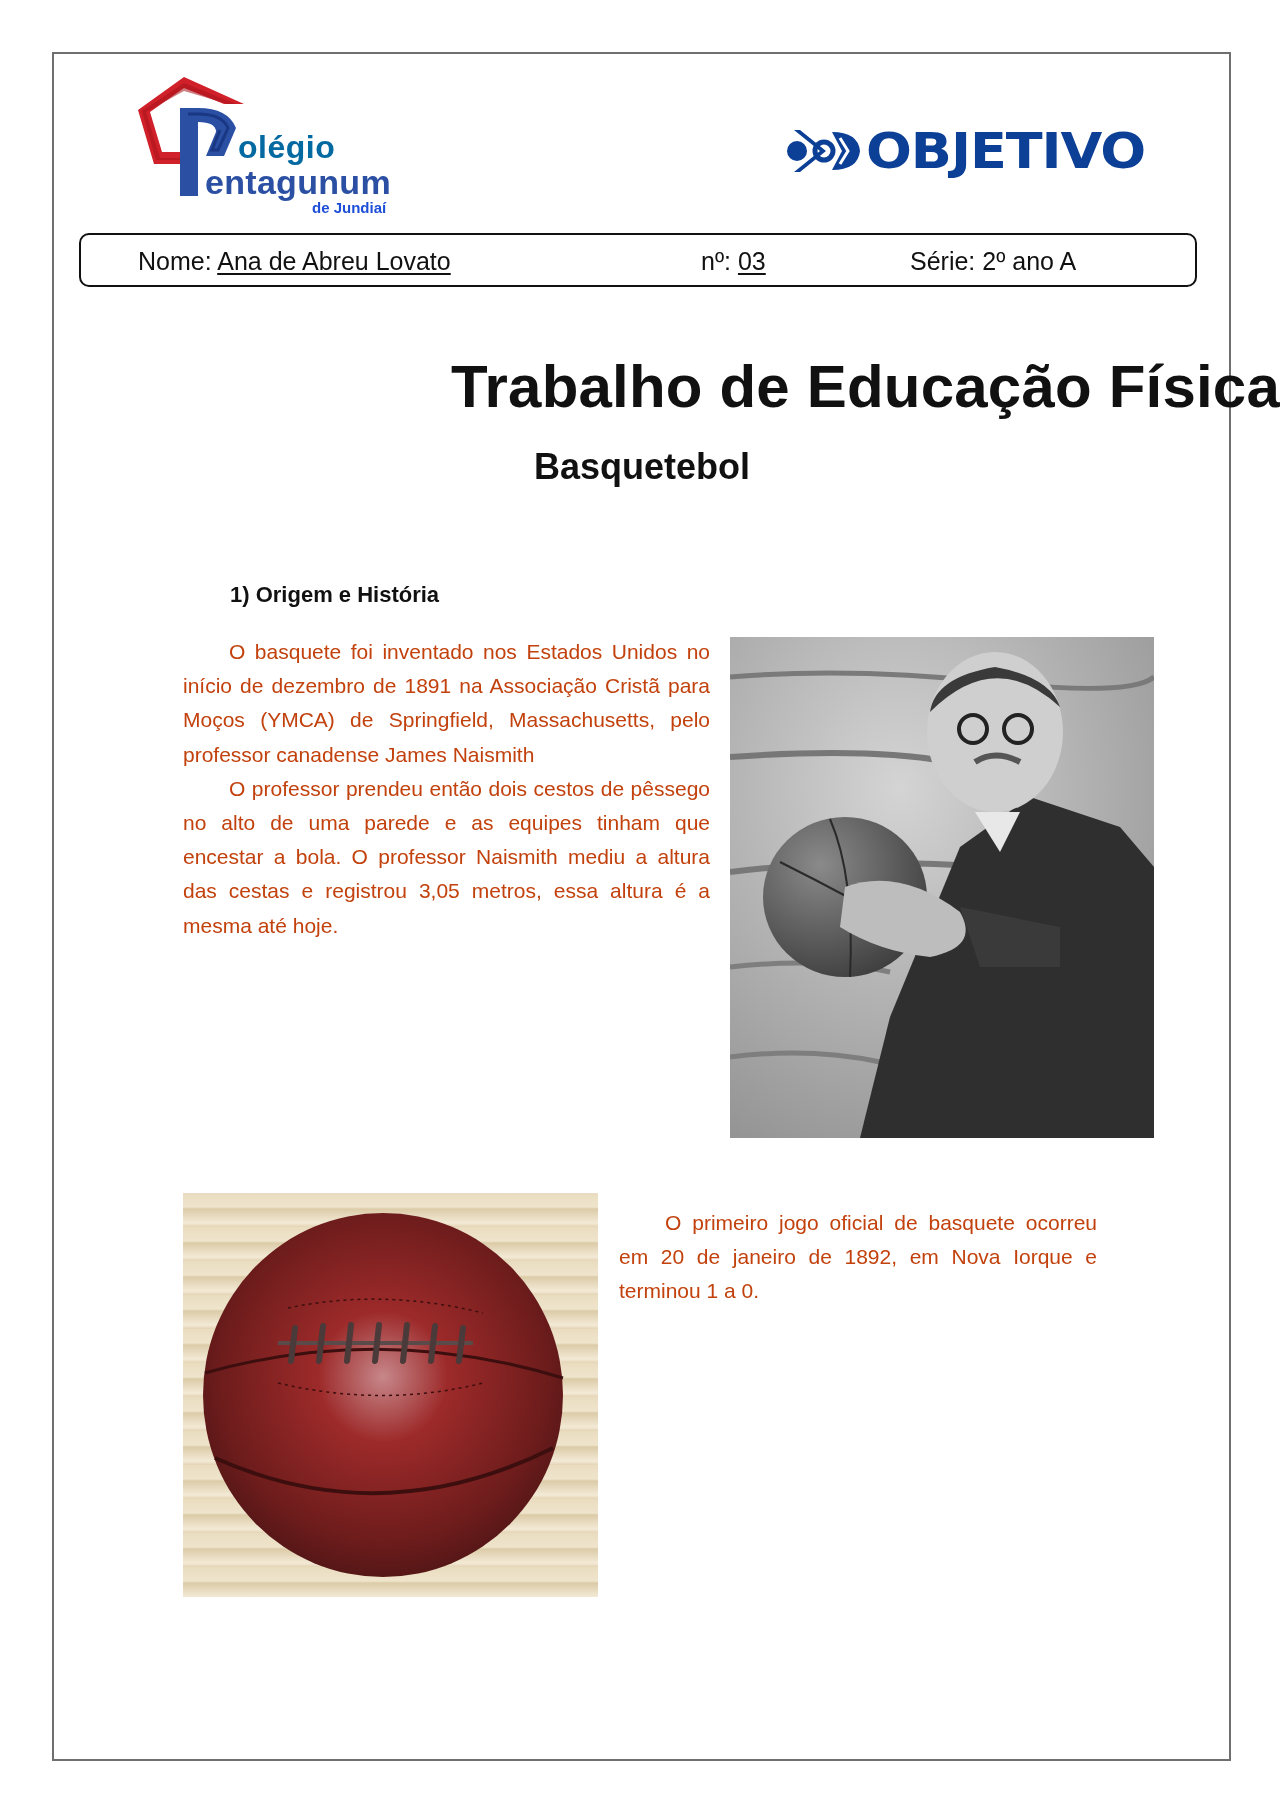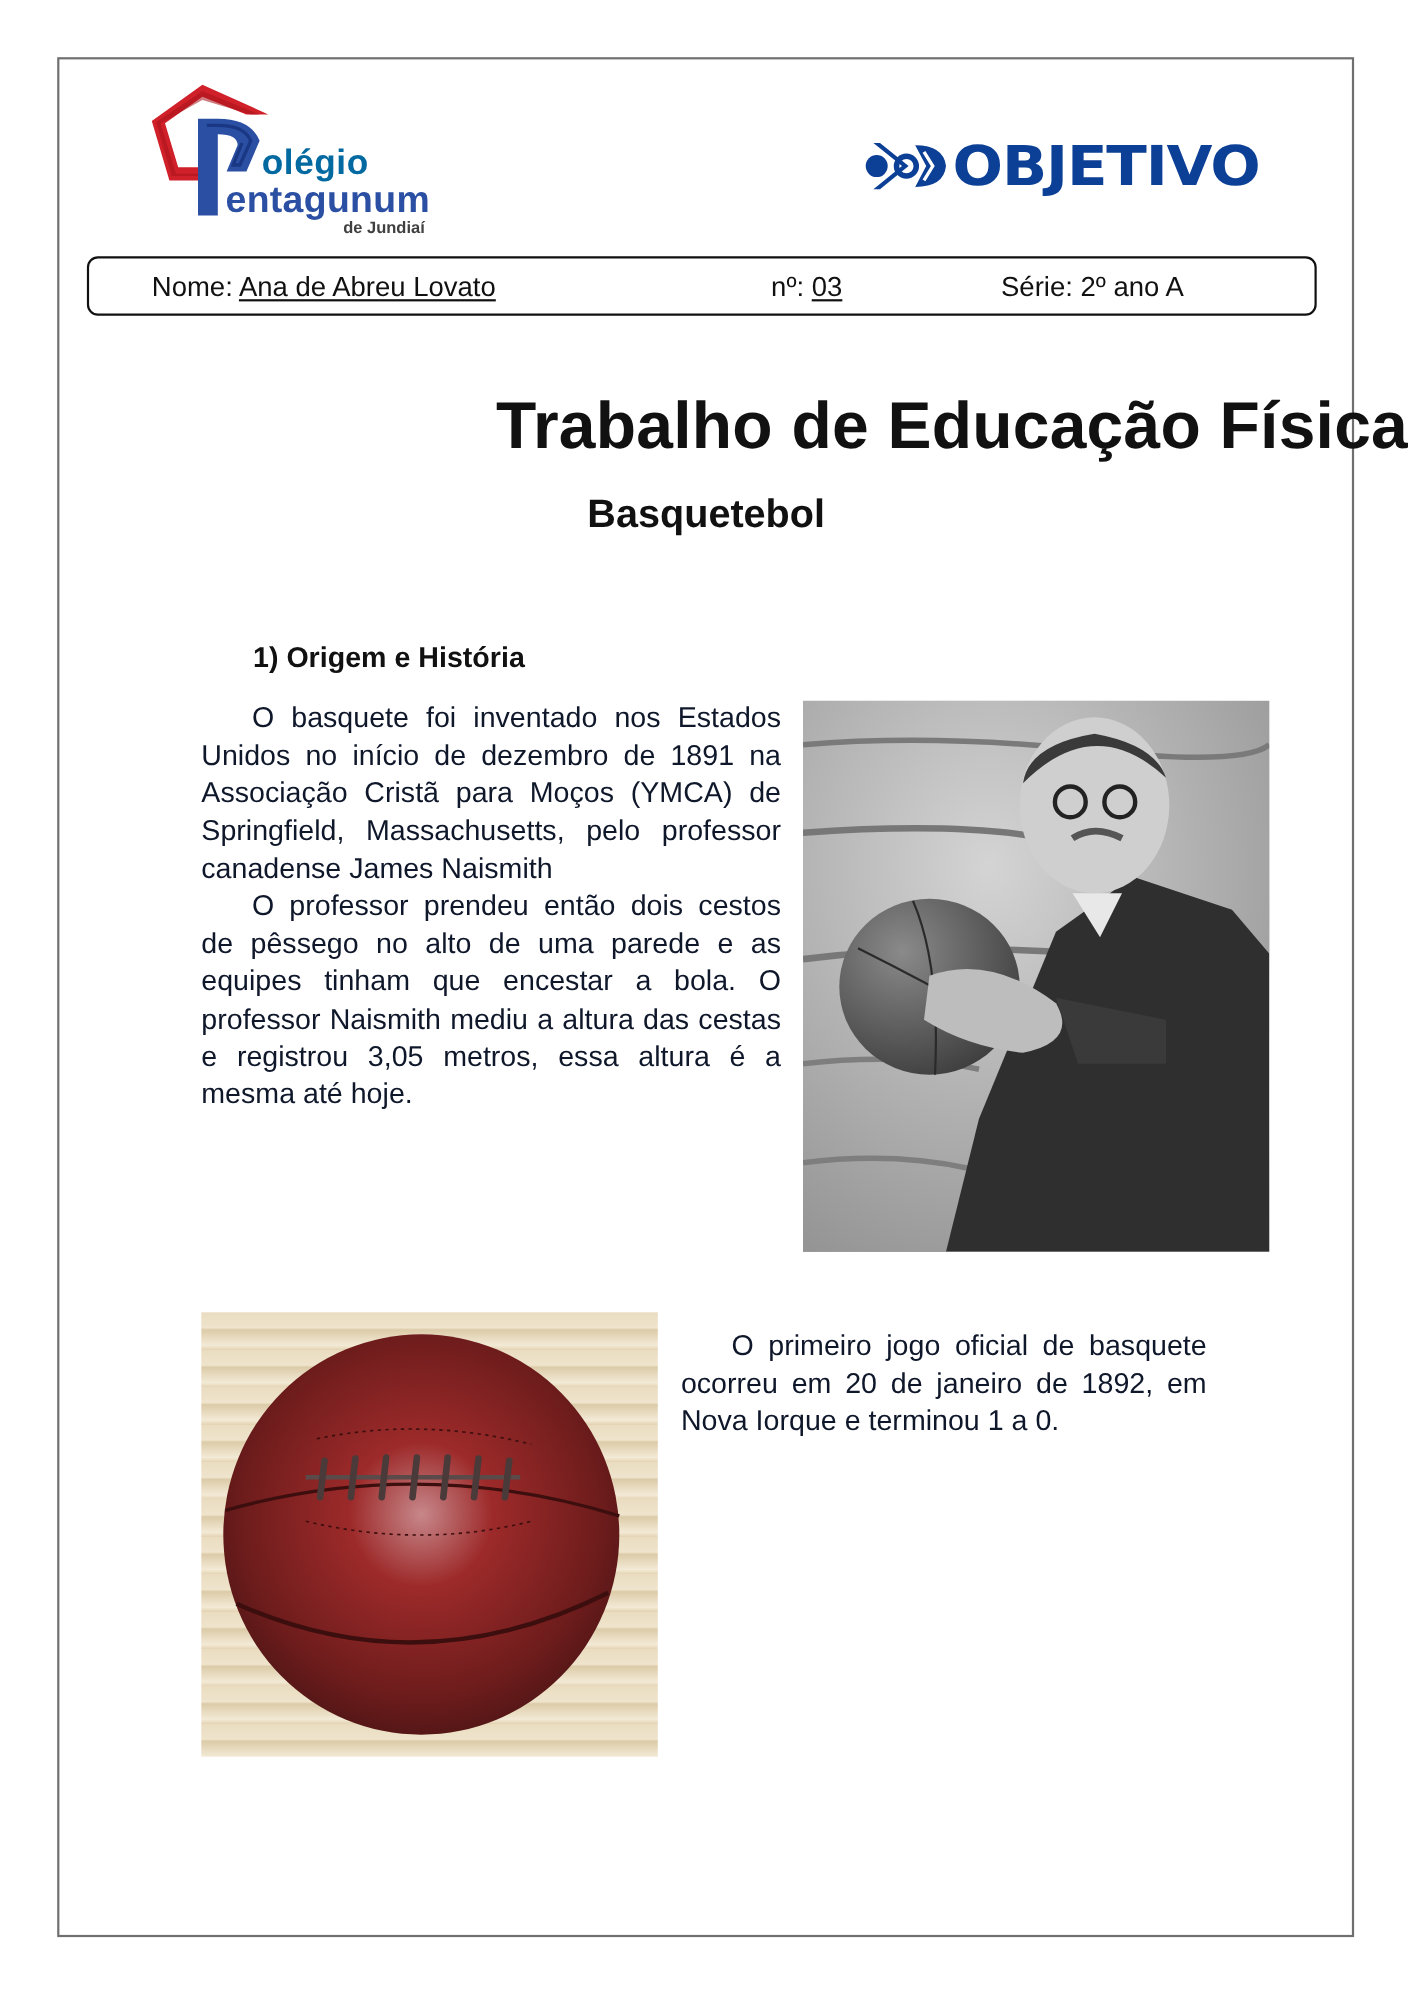--- a/index.html
+++ b/index.html
@@ -10,42 +10,42 @@
   .abs { position: absolute; }
 
   
   .logo-colegio { left: 132px; top: 72px; width: 280px; height: 150px; }
   .logo-colegio svg { position: absolute; left: 0; top: 0; }
   .lc-olegio { position: absolute; left: 106px; top: 57px; font-weight: bold; font-size: 32px;
                color: #0369a1; letter-spacing: 0.5px; }
   .lc-entagunum { position: absolute; left: 73px; top: 91px; font-weight: bold; font-size: 34px;
                   color: #2a4fa3; letter-spacing: 0.3px; }
   .lc-jundiai { position: absolute; left: 180px; top: 127px; font-weight: bold; font-size: 15px;
-                color: #404040; }
+                color: #1d4ed8; }
 
   
   .logo-objetivo { left: 786px; top: 128px; width: 360px; height: 52px; }
   .lo-text { position: absolute; left: 80px; top: -6px; font-family: "DejaVu Sans", sans-serif;
              font-weight: bold; font-size: 50px; color: #0c3f96; letter-spacing: -1px;
              transform: scaleX(1.08); transform-origin: left center; }
 
   
   .info-box { left: 79px; top: 233px; width: 1118px; height: 54px; box-sizing: border-box;
               border: 2.5px solid #111; border-radius: 10px; font-size: 25px; }
   .info-box .fld { position: absolute; top: 12px; white-space: nowrap; }
   .u { text-decoration: underline; text-underline-offset: 3px; }
 
   
   .title { left: 0; width: 1280px; top: 352px; text-align: right; font-weight: bold;
            font-size: 60px; letter-spacing: 0.2px; }
   .subtitle { left: 2px; width: 1280px; top: 446px; text-align: center; font-weight: bold; font-size: 36px; }
-  .section-heading { left: 230px; top: 582px; font-weight: bold; font-size: 26px; }
+  .section-heading { left: 230px; top: 582px; font-weight: bold; font-size: 22px; }
 
   
-  .text-col { font-size: 26px; line-height: 34.2px; text-align: justify; color: #0f172a; }
+  .text-col { font-size: 21px; line-height: 34.2px; text-align: justify; color: #c2410c; }
   .text-col p { margin: 0; text-indent: 46px; }
   .col-left { left: 183px; top: 635px; width: 527px; }
   .col-right { left: 619px; top: 1206px; width: 478px; }
 
   
   .photo { left: 730px; top: 637px; width: 424px; height: 501px; overflow: hidden;
            background: linear-gradient(180deg, #bdbdbd 0%, #9f9f9f 40%, #c6c6c6 70%, #8a8a8a 100%); }
   .ball-img { left: 183px; top: 1193px; width: 415px; height: 404px; overflow: hidden;
               background: repeating-linear-gradient(180deg, #e9dcc0 0px, #efe4cc 14px, #dccba8 16px, #f3ead6 30px, #e4d4b4 34px); }
 </style>

